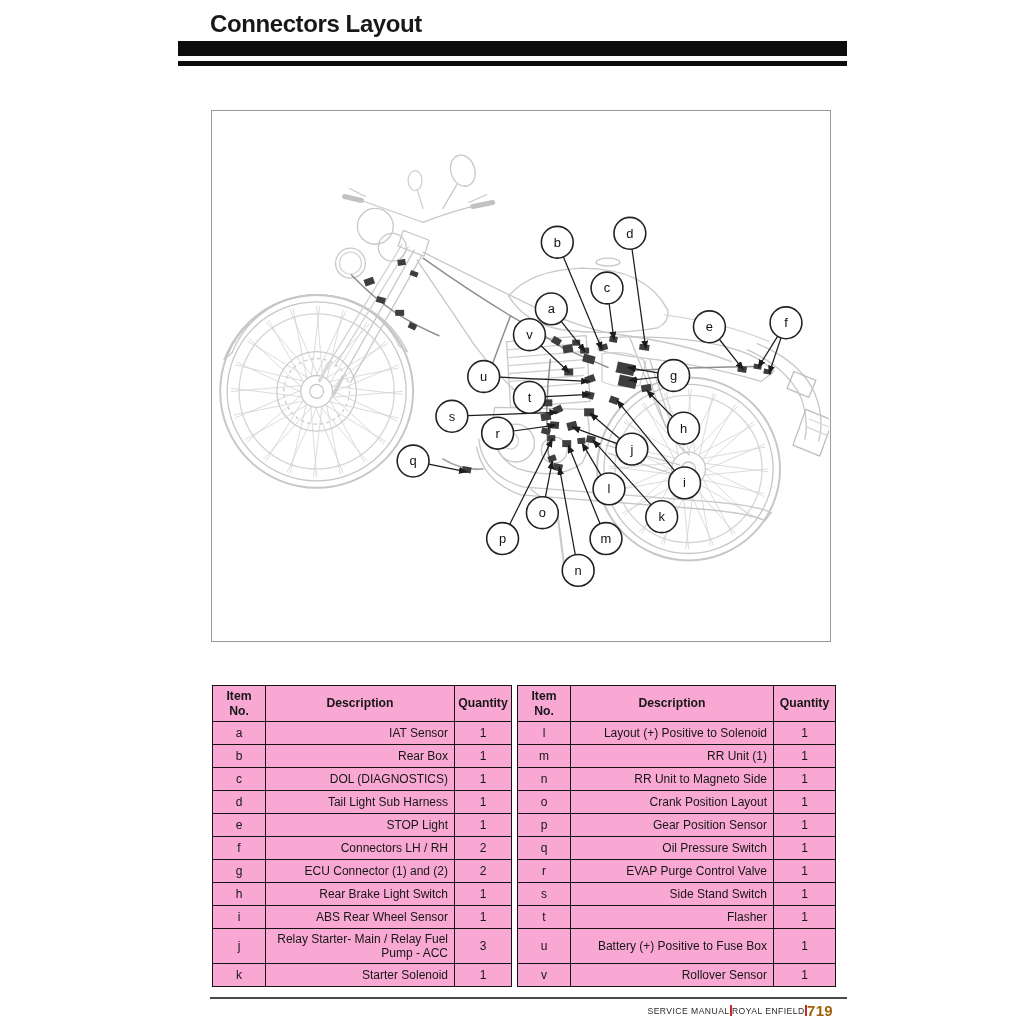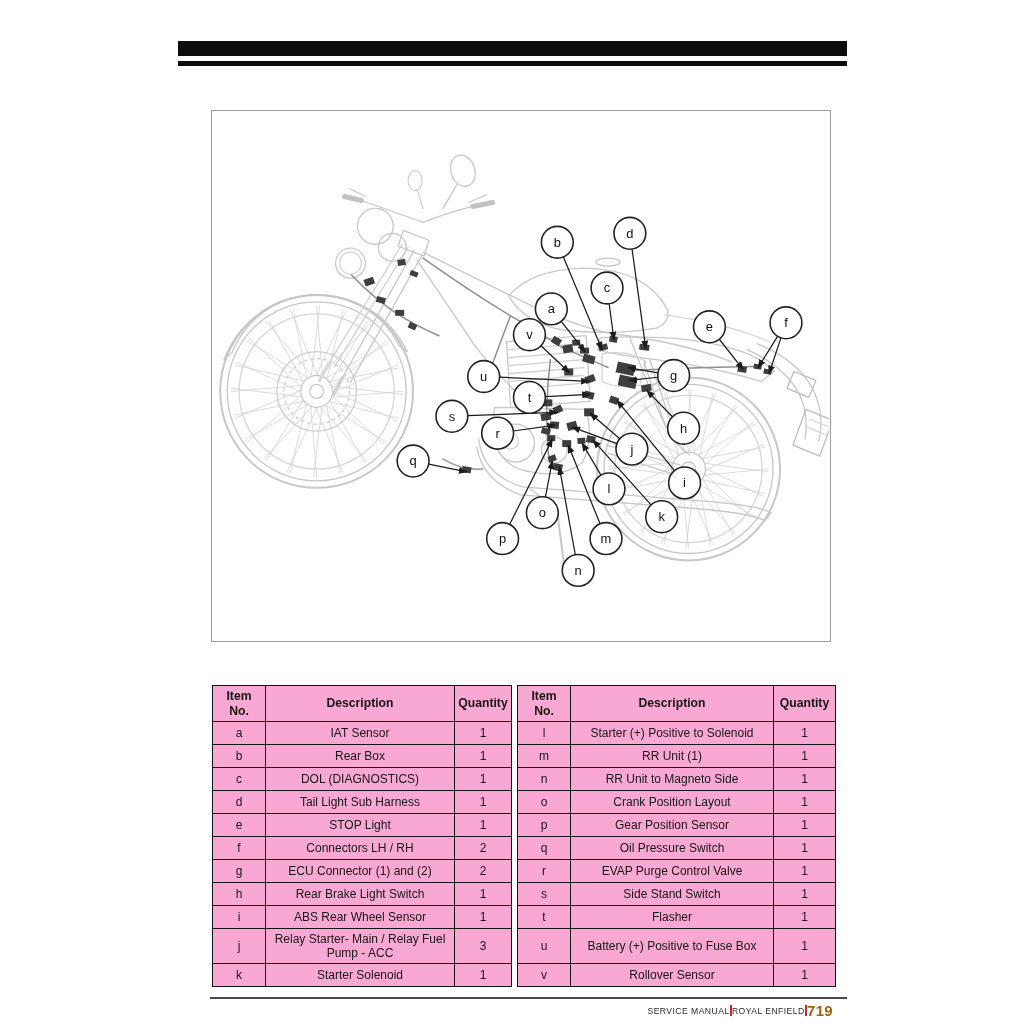--- a/index.html
+++ b/index.html
@@ -10,35 +10,36 @@
   .rule-thick{position:absolute;left:178px;top:41px;width:669px;height:15px;background:#0d0d0d;}
   .rule-thin{position:absolute;left:178px;top:61px;width:669px;height:5px;background:#0d0d0d;}
   .diagram-box{position:absolute;left:211px;top:110px;width:620px;height:532px;
                border:1.5px solid #9b9b9b;background:#ffffff;box-sizing:border-box;}
   .conn-table{position:absolute;top:685px;border-collapse:collapse;table-layout:fixed;
               font-size:12px;background:#f9a8d4;}
   .conn-table th,.conn-table td{border:1.6px solid #141414;padding:2px 6px;height:18px;
               line-height:1.2;vertical-align:middle;}
   .conn-table th{font-weight:700;text-align:center;font-size:12.2px;padding:3px 2px;}
   .conn-table td.ctr{text-align:center;}
-  .conn-table td.desc{text-align:center;}
+  .conn-table td.desc{text-align:right;}
   .conn-table tbody tr:nth-child(10) td{height:30px;}
   #table-left{left:212px;width:300px;}
   #table-right{left:517px;width:319px;}
   .footer-rule{position:absolute;left:210px;top:997px;width:637px;height:1.5px;background:#4a4a4a;}
   .footer{position:absolute;top:1002px;right:191px;display:flex;align-items:center;}
   .footer .small{font-size:8.6px;letter-spacing:0.45px;color:#2a2a2a;font-weight:500;}
   .footer .sep{width:2.4px;height:11px;}
   .footer .pageno{font-size:15px;font-weight:700;color:#a16207;letter-spacing:0.3px;}
 </style>
 </head>
 <body>
 
 <div class="page">
 
+  <div class="page-title">Connectors Layout</div>
   <div class="rule-thick"></div>
   <div class="rule-thin"></div>
 
   <div class="diagram-box">
     <svg id="diagram-svg" viewBox="0 0 620 532" width="617" height="529">
       <defs>
         <marker id="arrh" markerWidth="9" markerHeight="7" refX="8" refY="3.5" orient="auto" markerUnits="userSpaceOnUse">
           <path d="M0,0 L9,3.5 L0,7 Z" fill="#1c1c1c"></path>
         </marker>
       </defs>
@@ -451,21 +452,21 @@
   <thead>
         <tr>
           <th>Item No.</th>
           <th>Description</th>
           <th>Quantity</th>
         </tr>
       </thead>
       <tbody>
         <tr>
           <td class="ctr">l</td>
-          <td class="desc">Starter (+) Positive to Solenoid</td>
+          <td class="desc">Layout (+) Positive to Solenoid</td>
           <td class="ctr">1</td>
         </tr>
         <tr>
           <td class="ctr">m</td>
           <td class="desc">RR Unit (1)</td>
           <td class="ctr">1</td>
         </tr>
         <tr>
           <td class="ctr">n</td>
           <td class="desc">RR Unit to Magneto Side</td>

